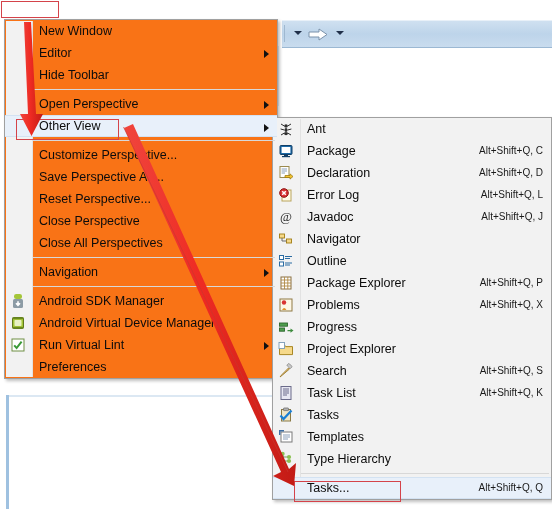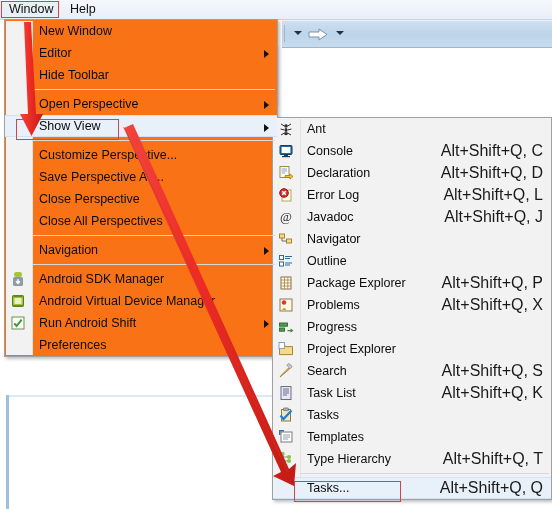--- a/index.html
+++ b/index.html
@@ -160,21 +160,21 @@
     position: absolute;
     left: 1px; top: 1px; bottom: 1px;
     width: 26px;
     background: #f2f2f2;
     border-right: 1px solid #e2e2e2;
   }
   #menu-showview .mi { padding-right: 16px; }
   .mi .accel {
     position: absolute;
     right: 8px; top: 0;
-    font-size: 16px;
+    font-size: 10px;
     color: #1a1a1a;
     line-height: inherit;
   }
 
   
   .hl-box {
     position: absolute;
     border: 1.5px solid #d4434a;
     box-sizing: border-box;
     z-index: 40;
@@ -190,24 +190,20 @@
     width: 552px; height: 509px;
     z-index: 45;
     pointer-events: none;
   }
 </style>
 </head>
 <body>
 
 <div id="workbench">
 
-  <div class="menubar">
-    <div class="menubar-item mb-window selected">Window</div>
-    <div class="menubar-item mb-help">Help</div>
-  </div>
 
   <div class="toolbar-strip">
     <span class="tb-sep"></span>
     <span class="tb-caret c1"></span>
     <span class="tb-arrow">
       <svg viewBox="0 0 20 13" width="20" height="13">
         <path d="M1 4 H11 V1 L19 6.5 L11 12 V9 H1 Z" fill="#ffffff" stroke="#7b92ab" stroke-width="1"></path>
       </svg>
     </span>
     <span class="tb-caret c2"></span>
@@ -235,31 +231,34 @@
   </div>
 
   <div class="sep"></div>
 
   <div class="mi">
     <span>Open Perspective</span>
     <span class="submenu-arrow"></span>
   </div>
 
   <div class="mi hover">
-    <span>Show View</span>
+    <span>Other View</span>
     <span class="submenu-arrow"></span>
   </div>
 
   <div class="sep"></div>
 
   <div class="mi">
     <span>Customize Perspective...</span>
   </div>
   <div class="mi">
     <span>Save Perspective As...</span>
+  </div>
+  <div class="mi">
+    <span>Reset Perspective...</span>
   </div>
   <div class="mi">
     <span>Close Perspective</span>
   </div>
   <div class="mi">
     <span>Close All Perspectives</span>
   </div>
 
   <div class="sep"></div>
 
@@ -293,21 +292,21 @@
     <span>Android Virtual Device Manager</span>
   </div>
 
   <div class="mi">
     <span class="mi-icon">
       <svg viewBox="0 0 16 16" width="16" height="16">
         <rect x="2" y="2" width="12" height="12" fill="#ffffff" stroke="#6f8f45" stroke-width="1"></rect>
         <path d="M4.2 8.4 L6.6 11 L11.6 4.6" stroke="#3a9a36" stroke-width="2" fill="none"></path>
       </svg>
     </span>
-    <span>Run Android Shift</span>
+    <span>Run Virtual Lint</span>
     <span class="submenu-arrow"></span>
   </div>
 
   <div class="mi">
     <span>Preferences</span>
   </div>
 </div>
 
 <div id="menu-showview">
   <div class="gutter"></div>
@@ -327,21 +326,21 @@
 
   <div class="mi">
     <span class="mi-icon">
       <svg viewBox="0 0 16 16" width="16" height="16">
         <rect x="2" y="2.5" width="12" height="9" rx="1" fill="#1b6aa8" stroke="#123f66" stroke-width="1"></rect>
         <rect x="3.6" y="4" width="8.8" height="6" fill="#ffffff"></rect>
         <rect x="6" y="11.5" width="4" height="2" fill="#123f66"></rect>
         <rect x="4" y="13" width="8" height="1.2" fill="#123f66"></rect>
       </svg>
     </span>
-    <span>Console</span>
+    <span>Package</span>
     <span class="accel">Alt+Shift+Q, C</span>
   </div>
 
   <div class="mi">
     <span class="mi-icon">
       <svg viewBox="0 0 16 16" width="16" height="16">
         <rect x="2" y="1.5" width="9" height="11" fill="#ffffff" stroke="#9a8a4e" stroke-width="1"></rect>
         <path d="M3.6 4 H9 M3.6 6 H9 M3.6 8 H7" stroke="#8aa0bb" stroke-width="1"></path>
         <path d="M7 10.5 h5 v-1.6 l3 2.6 -3 2.6 v-1.6 h-5 z" fill="#f4c430" stroke="#a07c12" stroke-width="0.8"></path>
       </svg>
@@ -490,21 +489,20 @@
   <div class="mi">
     <span class="mi-icon">
       <svg viewBox="0 0 16 16" width="16" height="16">
         <path d="M5 3 V13 M5 6 H10 M5 10 H10" stroke="#7a9a5e" stroke-width="1.1" fill="none"></path>
         <circle cx="4.6" cy="2.8" r="2.1" fill="#8cc152"></circle>
         <circle cx="11" cy="6" r="2.1" fill="#8cc152"></circle>
         <circle cx="11" cy="10" r="2.1" fill="#8cc152"></circle>
       </svg>
     </span>
     <span>Type Hierarchy</span>
-    <span class="accel">Alt+Shift+Q, T</span>
   </div>
 
   <div class="sep"></div>
 
   <div class="mi hover">
     <span>Tasks...</span>
     <span class="accel">Alt+Shift+Q, Q</span>
   </div>
 </div>
 

